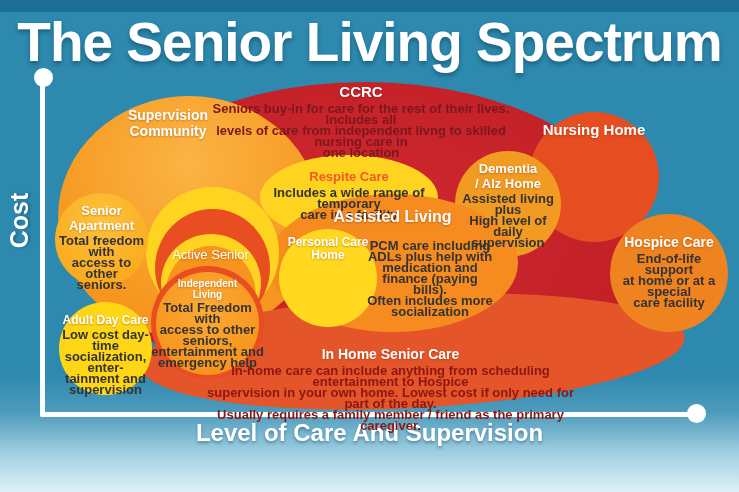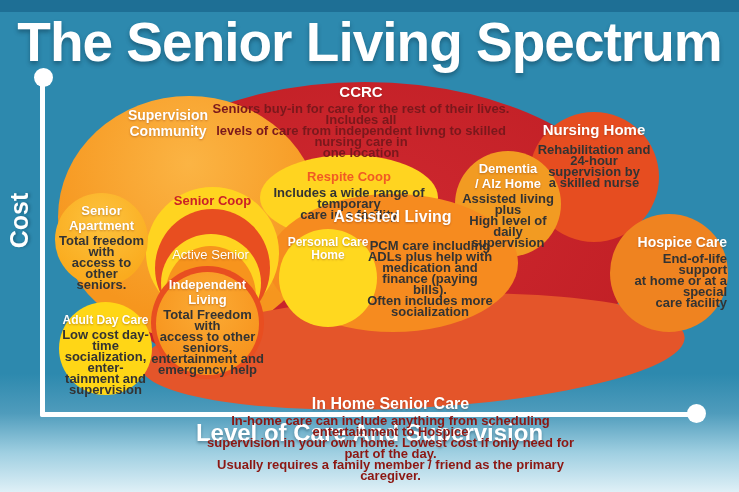--- a/index.html
+++ b/index.html
@@ -55,30 +55,30 @@
   
   .tb{position:absolute;text-align:center;z-index:20;line-height:1.12;}
   .b-title{color:#fff;font-weight:bold;white-space:pre-line;text-shadow:0 1px 2px rgba(100,30,0,.35);}
   .b-body{font-weight:bold;color:#333;white-space:pre-line;font-size:13px;line-height:11px;margin-top:2px;}
   #t-ccrc{left:196px;top:84px;width:330px;}   #t-ccrc .b-title{font-size:15px;text-align:center;}   #t-ccrc .b-body{color:#7a181c;}
   #t-retirement{left:70px;top:108px;width:196px;} #t-retirement .b-title{font-size:14px;}
   #t-apartment{left:54px;top:196px;width:95px;margin-top:8px;}   #t-apartment .b-title{font-size:13px;}
   #t-coop{left:156px;top:194px;width:113px;font-weight:bold;font-size:13px;color:#cb2127;}
   #t-congregational{left:148px;top:218px;width:128px;font-weight:bold;font-size:12.5px;color:#fff;text-shadow:0 1px 2px rgba(100,30,0,.35);}
   #t-active{left:158px;top:248px;width:105px;font-weight:normal;font-size:13px;color:#fff;text-shadow:0 1px 2px rgba(100,30,0,.35);}
-  #t-independent{left:150px;top:278px;width:115px;} #t-independent .b-title{font-size:13px;}
+  #t-independent{left:150px;top:278px;width:115px;} #t-independent .b-title{font-size:10px;}
   #t-adultday{left:53px;top:314px;width:105px;}     #t-adultday .b-title{font-size:12px;}
   #t-respite{left:263px;top:170px;width:172px;}     #t-respite .b-title{font-size:13px;color:#f15a24;text-shadow:none;}
   #t-assisted{left:290px;top:208px;width:205px;font-weight:bold;font-size:16px;color:#fff;text-shadow:0 1px 2px rgba(100,30,0,.35);}
   #t-pcm{left:365px;top:238px;width:130px;}
   #t-personal{left:277px;top:236px;width:102px;}    #t-personal .b-title{font-size:12px;}
   #t-dementia{left:457px;top:162px;width:102px;}    #t-dementia .b-title{font-size:13px;}
   #t-nursing{left:532px;top:122px;width:124px;}     #t-nursing .b-title{font-size:15px;}  #t-nursing .b-body{margin-top:5px;}
-  #t-hospice{left:611px;top:235px;width:116px;text-align:right;}     #t-hospice .b-title{font-size:14px;}
-  #t-inhome{left:198px;top:347px;width:385px;}      #t-inhome .b-title{font-size:16px;margin-top:48px;}   #t-inhome .b-body{color:#8c1712;}
+  #t-hospice{left:611px;top:235px;width:116px;}     #t-hospice .b-title{font-size:14px;}
+  #t-inhome{left:198px;top:347px;width:385px;}      #t-inhome .b-title{font-size:14px;}   #t-inhome .b-body{color:#8c1712;}
 </style>
 </head>
 <body>
 
 <div id="stage">
 
   <div class="abs" id="topbar"></div>
   <div class="abs" id="main-title">The Senior Living Spectrum</div>
 
   <div class="abs axis-line" id="y-axis"></div>
@@ -119,42 +119,41 @@
   </div>
 
   <div class="tb" id="t-apartment">
     <div class="b-title">Senior
 Apartment</div>
     <div class="b-body">Total freedom with
 access to other
 seniors.</div>
   </div>
 
-  <div class="tb" id="t-coop">Senior Coop</div>
   <div class="tb" id="t-active">Active Senior</div>
 
   <div class="tb" id="t-independent">
     <div class="b-title">Independent
 Living</div>
     <div class="b-body">Total Freedom with
 access to other seniors,
 entertainment and
 emergency help</div>
   </div>
 
   <div class="tb" id="t-adultday">
     <div class="b-title">Adult Day Care</div>
     <div class="b-body">Low cost day-time
 socialization,  enter-
 tainment and
 supervision</div>
   </div>
 
   <div class="tb" id="t-respite">
-    <div class="b-title">Respite Coop</div>
+    <div class="b-title">Respite Care</div>
     <div class="b-body">Includes a wide range of temporary
 care in a facility</div>
   </div>
 
   <div class="tb" id="t-assisted">Assisted Living</div>
   <div class="tb" id="t-pcm">
     <div class="b-body">PCM care including
 ADLs plus help with
 medication and
 finance (paying bills).
@@ -170,23 +169,20 @@
   <div class="tb" id="t-dementia">
     <div class="b-title">Dementia
 / Alz Home</div>
     <div class="b-body">Assisted living plus
 High level of daily
 supervision</div>
   </div>
 
   <div class="tb" id="t-nursing">
     <div class="b-title">Nursing Home</div>
-    <div class="b-body">Rehabilitation and
-24-hour supervision by
-a skilled nurse</div>
   </div>
 
   <div class="tb" id="t-hospice">
     <div class="b-title">Hospice Care</div>
     <div class="b-body">End-of-life support
 at home or at a special
 care facility</div>
   </div>
 
   <div class="tb" id="t-inhome">

